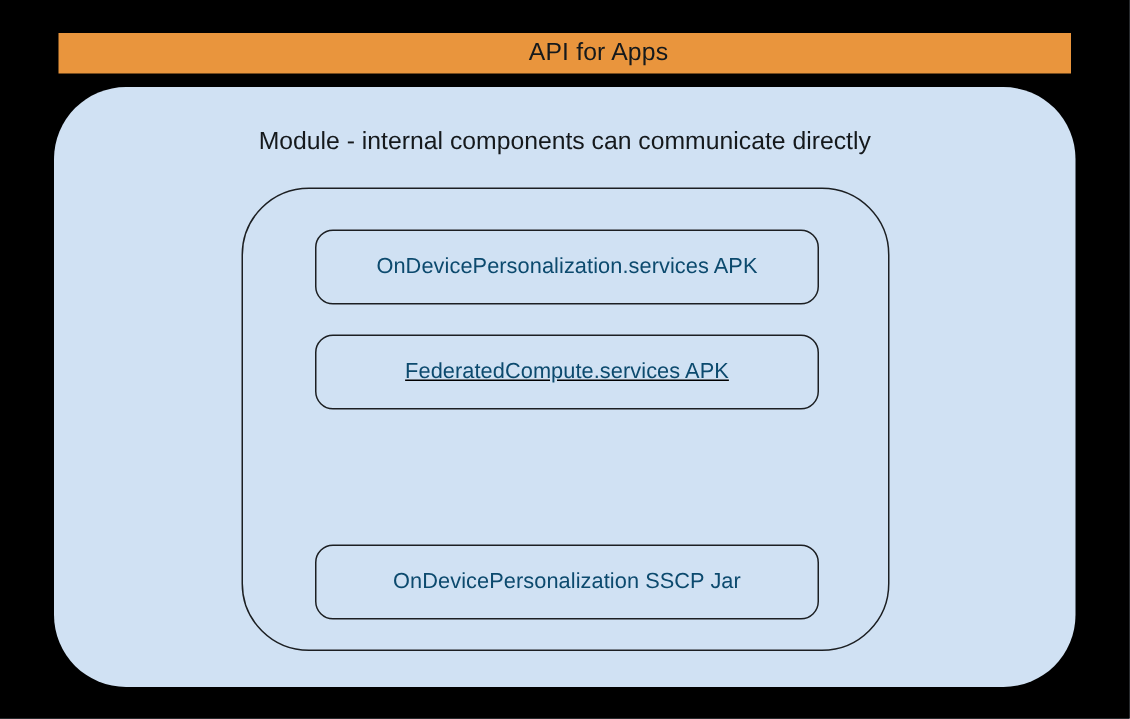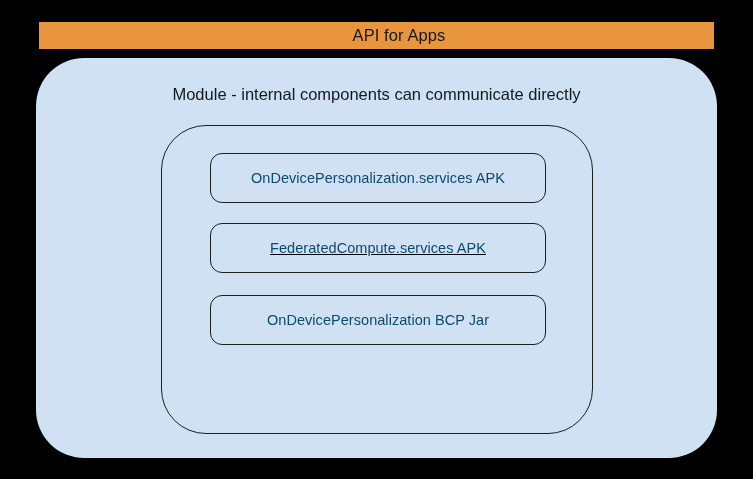--- a/index.html
+++ b/index.html
@@ -124,21 +124,21 @@
     <div id="internal-group">
 
       <div class="component-box" id="component-box-0">
         <span class="component-label">OnDevicePersonalization.services APK</span>
       </div>
 
       <div class="component-box" id="component-box-1">
         <span class="component-label">FederatedCompute.services APK</span>
       </div>
 
-      <div class="component-box" id="component-box-2">
-        <span class="component-label">OnDevicePersonalization BCP Jar</span>
+
+      <div class="component-box" id="component-box-3">
+        <span class="component-label">OnDevicePersonalization SSCP Jar</span>
       </div>
-
 
     </div>
   </div>
 
 </div>
 
 </body></html>

